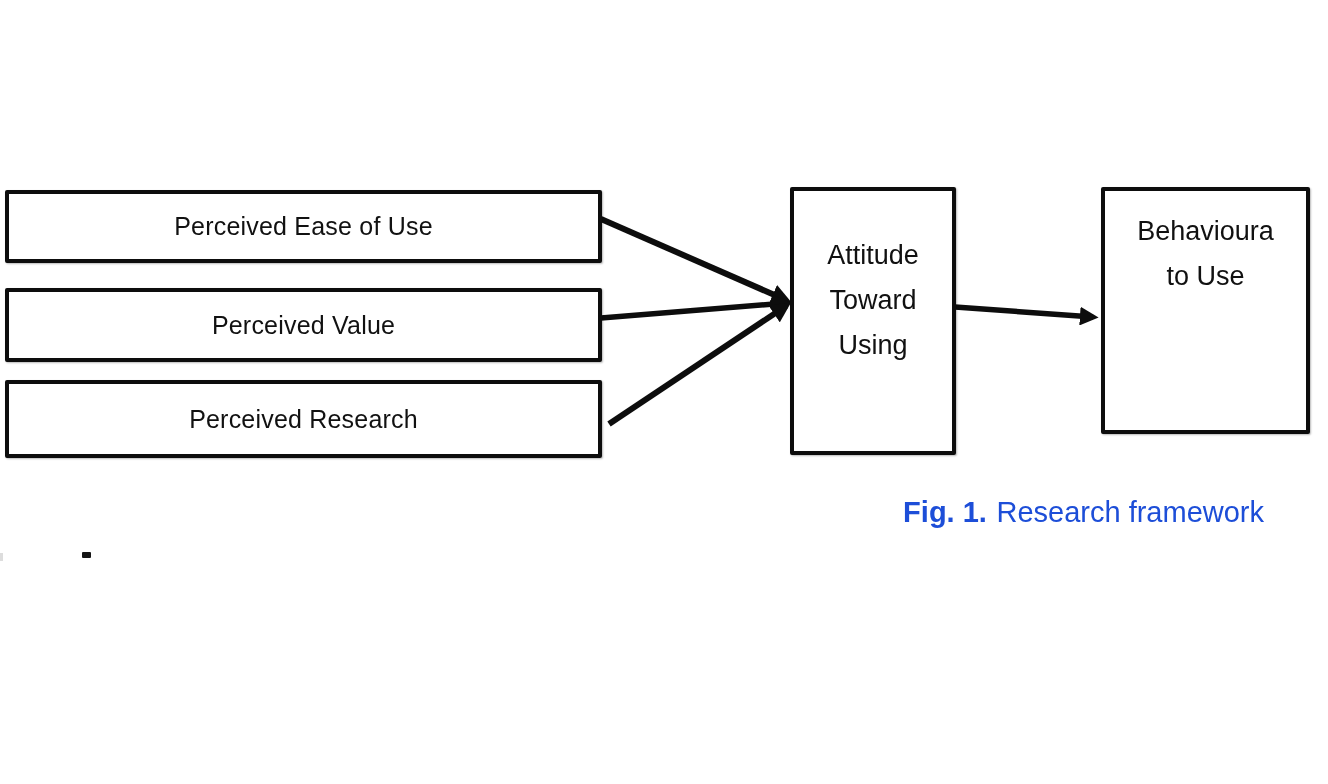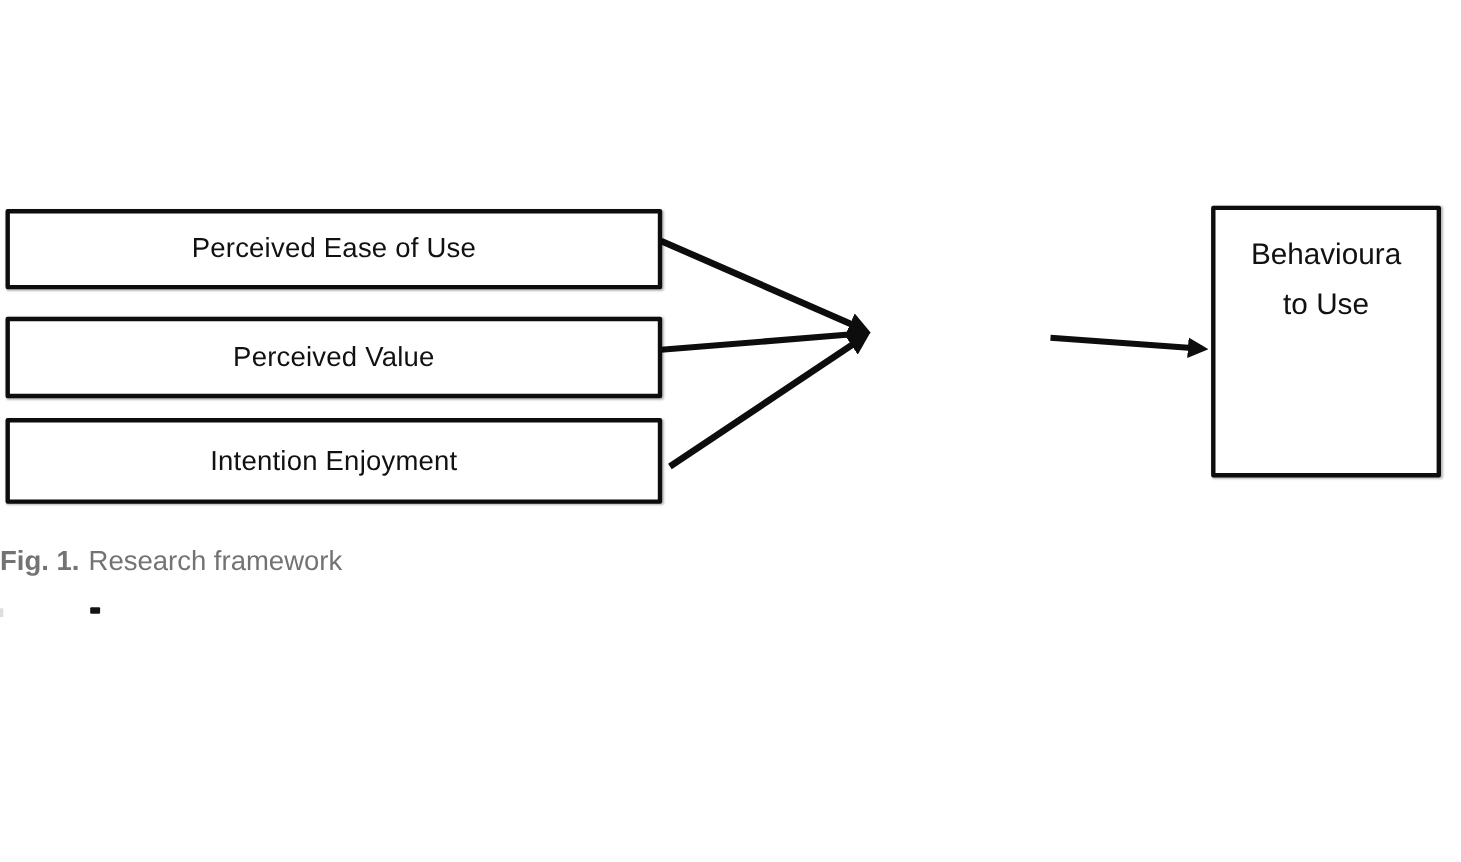--- a/index.html
+++ b/index.html
@@ -48,23 +48,23 @@
   }
   #arrows path.link {
     stroke: #0d0d0d;
     fill: none;
     stroke-linecap: butt;
   }
   .caption {
     position: absolute;
     left: 0; top: 496px;
     width: 1264px;
-    text-align: left;
-    font-size: 25px;
-    color: #737373;
+    text-align: right;
+    font-size: 29px;
+    color: #1d4ed8;
     white-space: nowrap;
   }
   .caption .bold { font-weight: 700; }
   .caption .normal { font-weight: 400; margin-left: 0.33em; }
   .artifact-dash {
     position: absolute;
     left: 82px; top: 552px;
     width: 9px; height: 6px;
     background: #141414;
     border-radius: 1px;
@@ -94,23 +94,28 @@
     <path class="link" d="M955 307 L1093 317" stroke-width="5.5" marker-end="url(#ah)"></path>
   </svg>
 
   <div class="node wide" id="box-pv">
     <span>Perceived Value</span>
   </div>
   <div class="node wide" id="box-peou">
     <span>Perceived Ease of Use</span>
   </div>
   <div class="node wide" id="box-pe">
-    <span>Intention Enjoyment</span>
+    <span>Perceived Research</span>
   </div>
 
+  <div class="node tall" id="box-att">
+    <span class="line">Attitude</span>
+    <span class="line">Toward</span>
+    <span class="line">Using</span>
+  </div>
 
   <div class="node tall" id="box-bi">
     <span class="line">Behavioura</span>
     <span class="line">to Use</span>
   </div>
 
   <div class="caption">
     <span class="bold">Fig. 1.</span><span class="normal">Research framework</span>
   </div>
 

